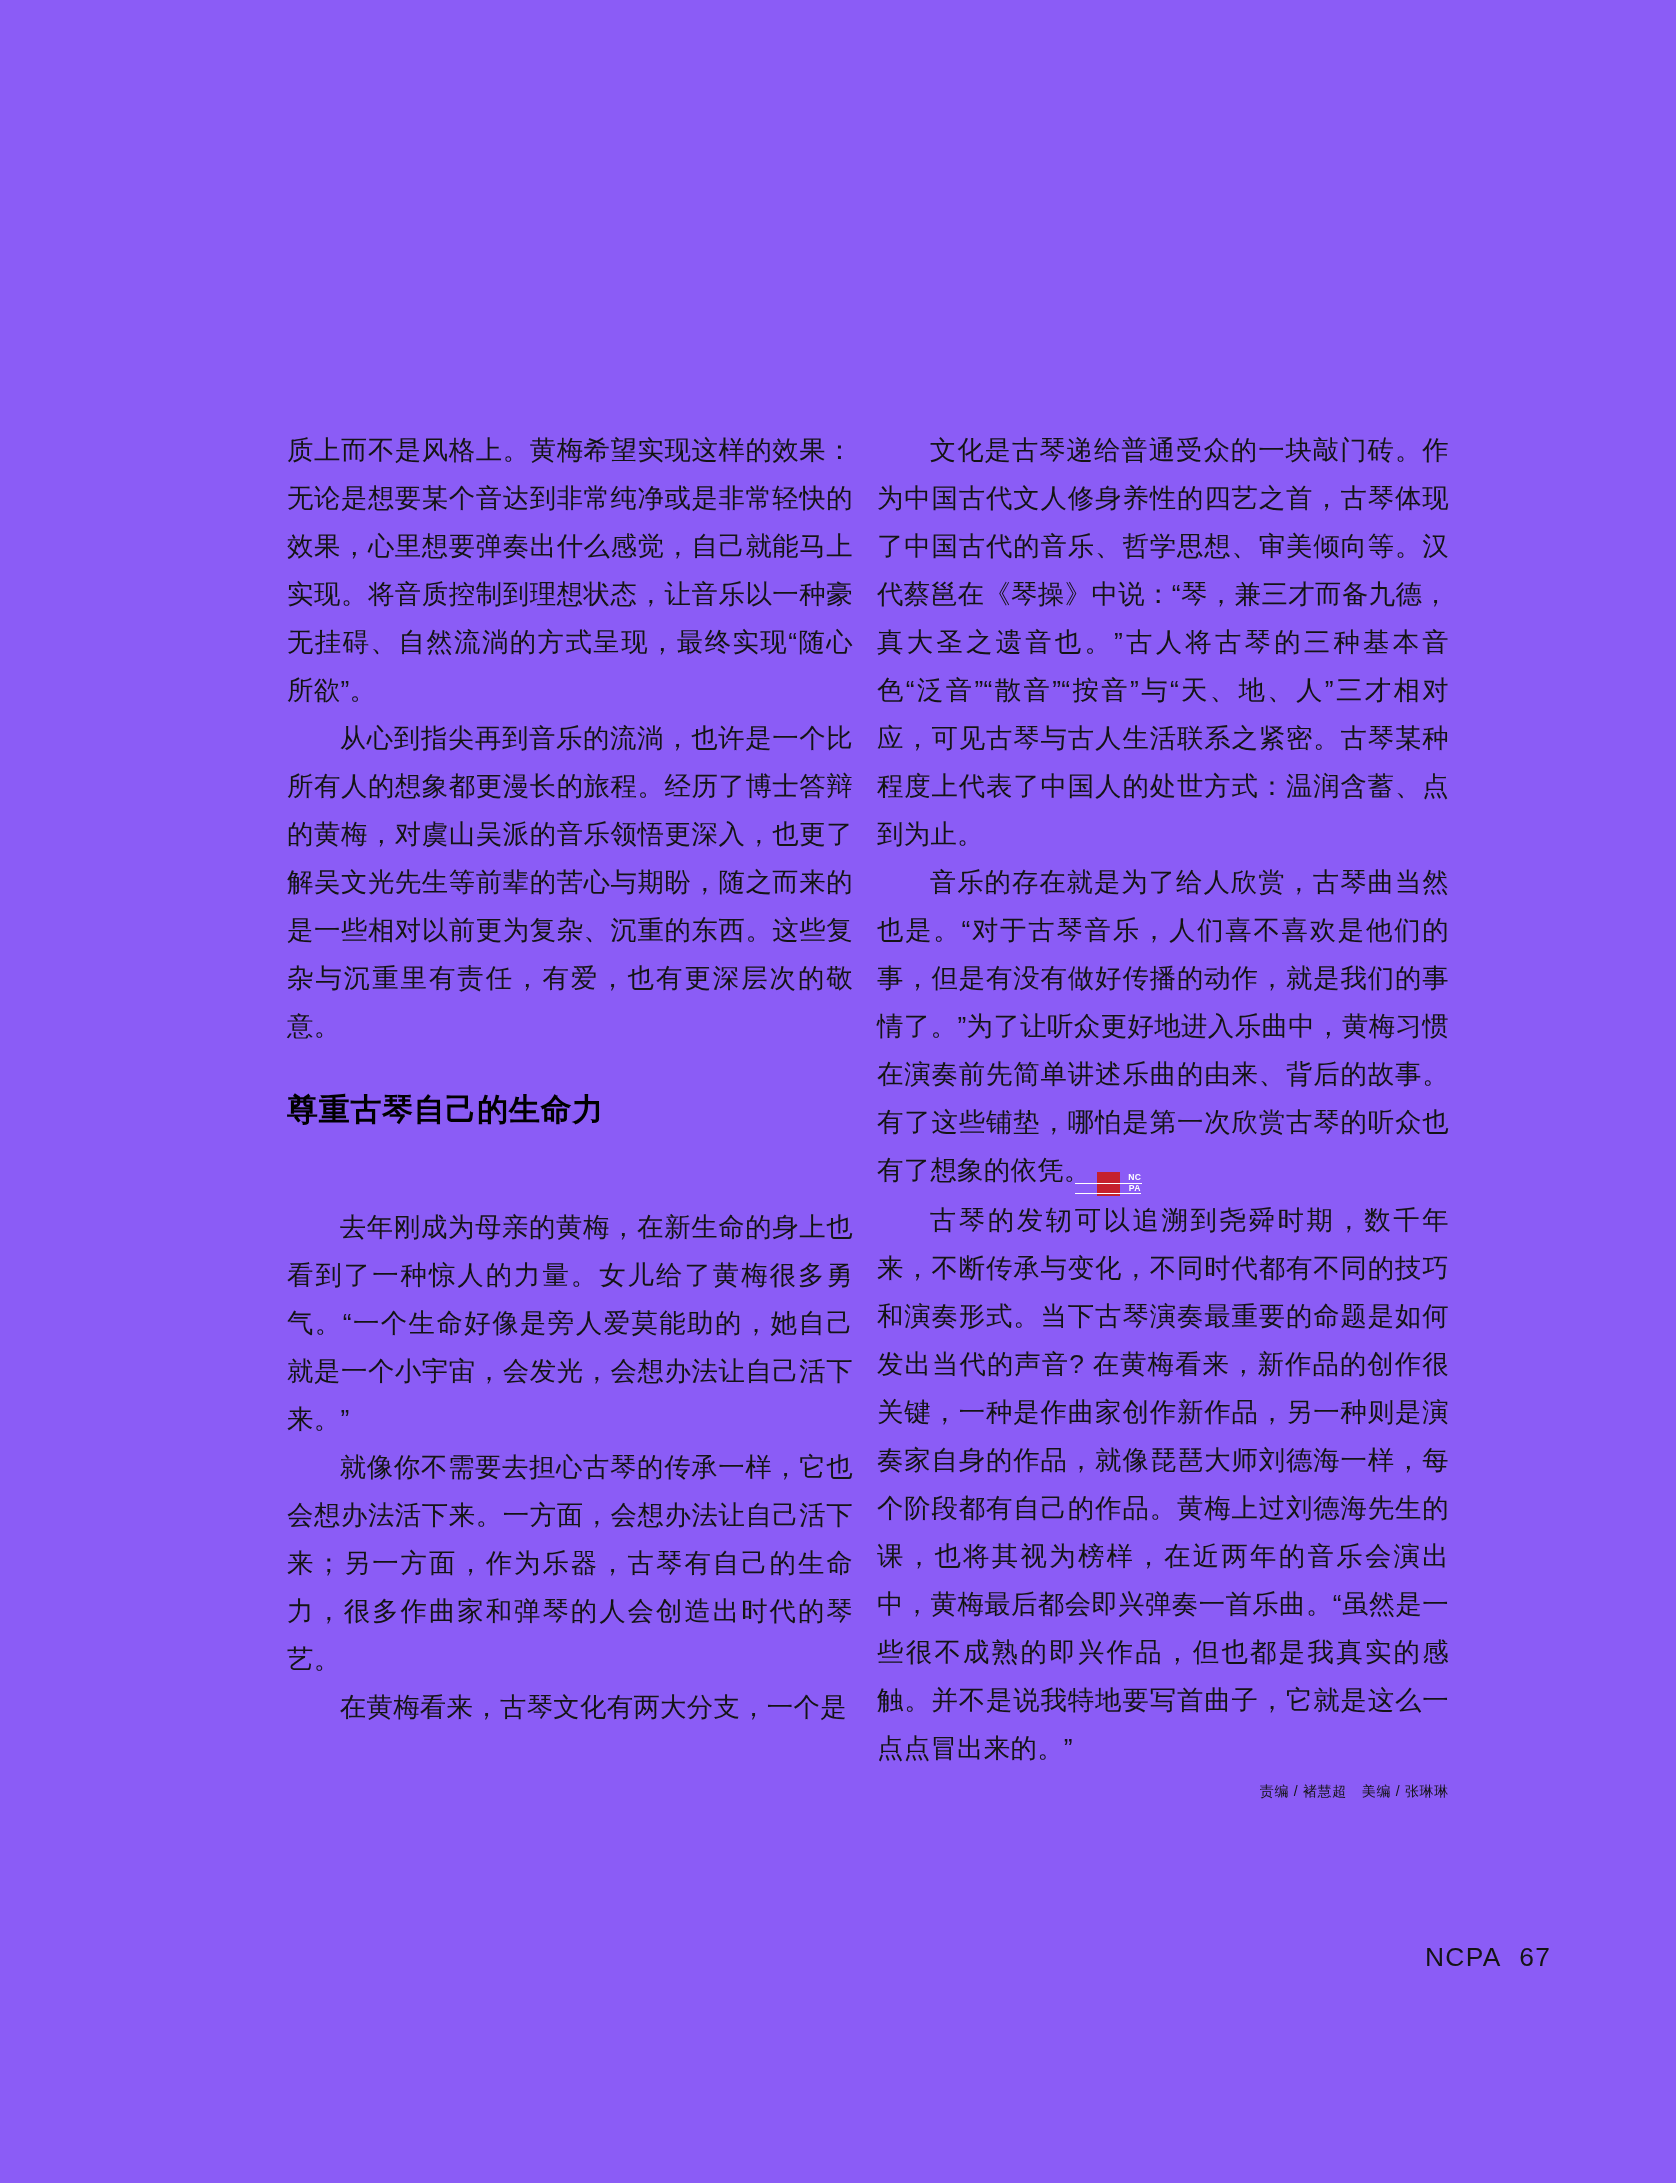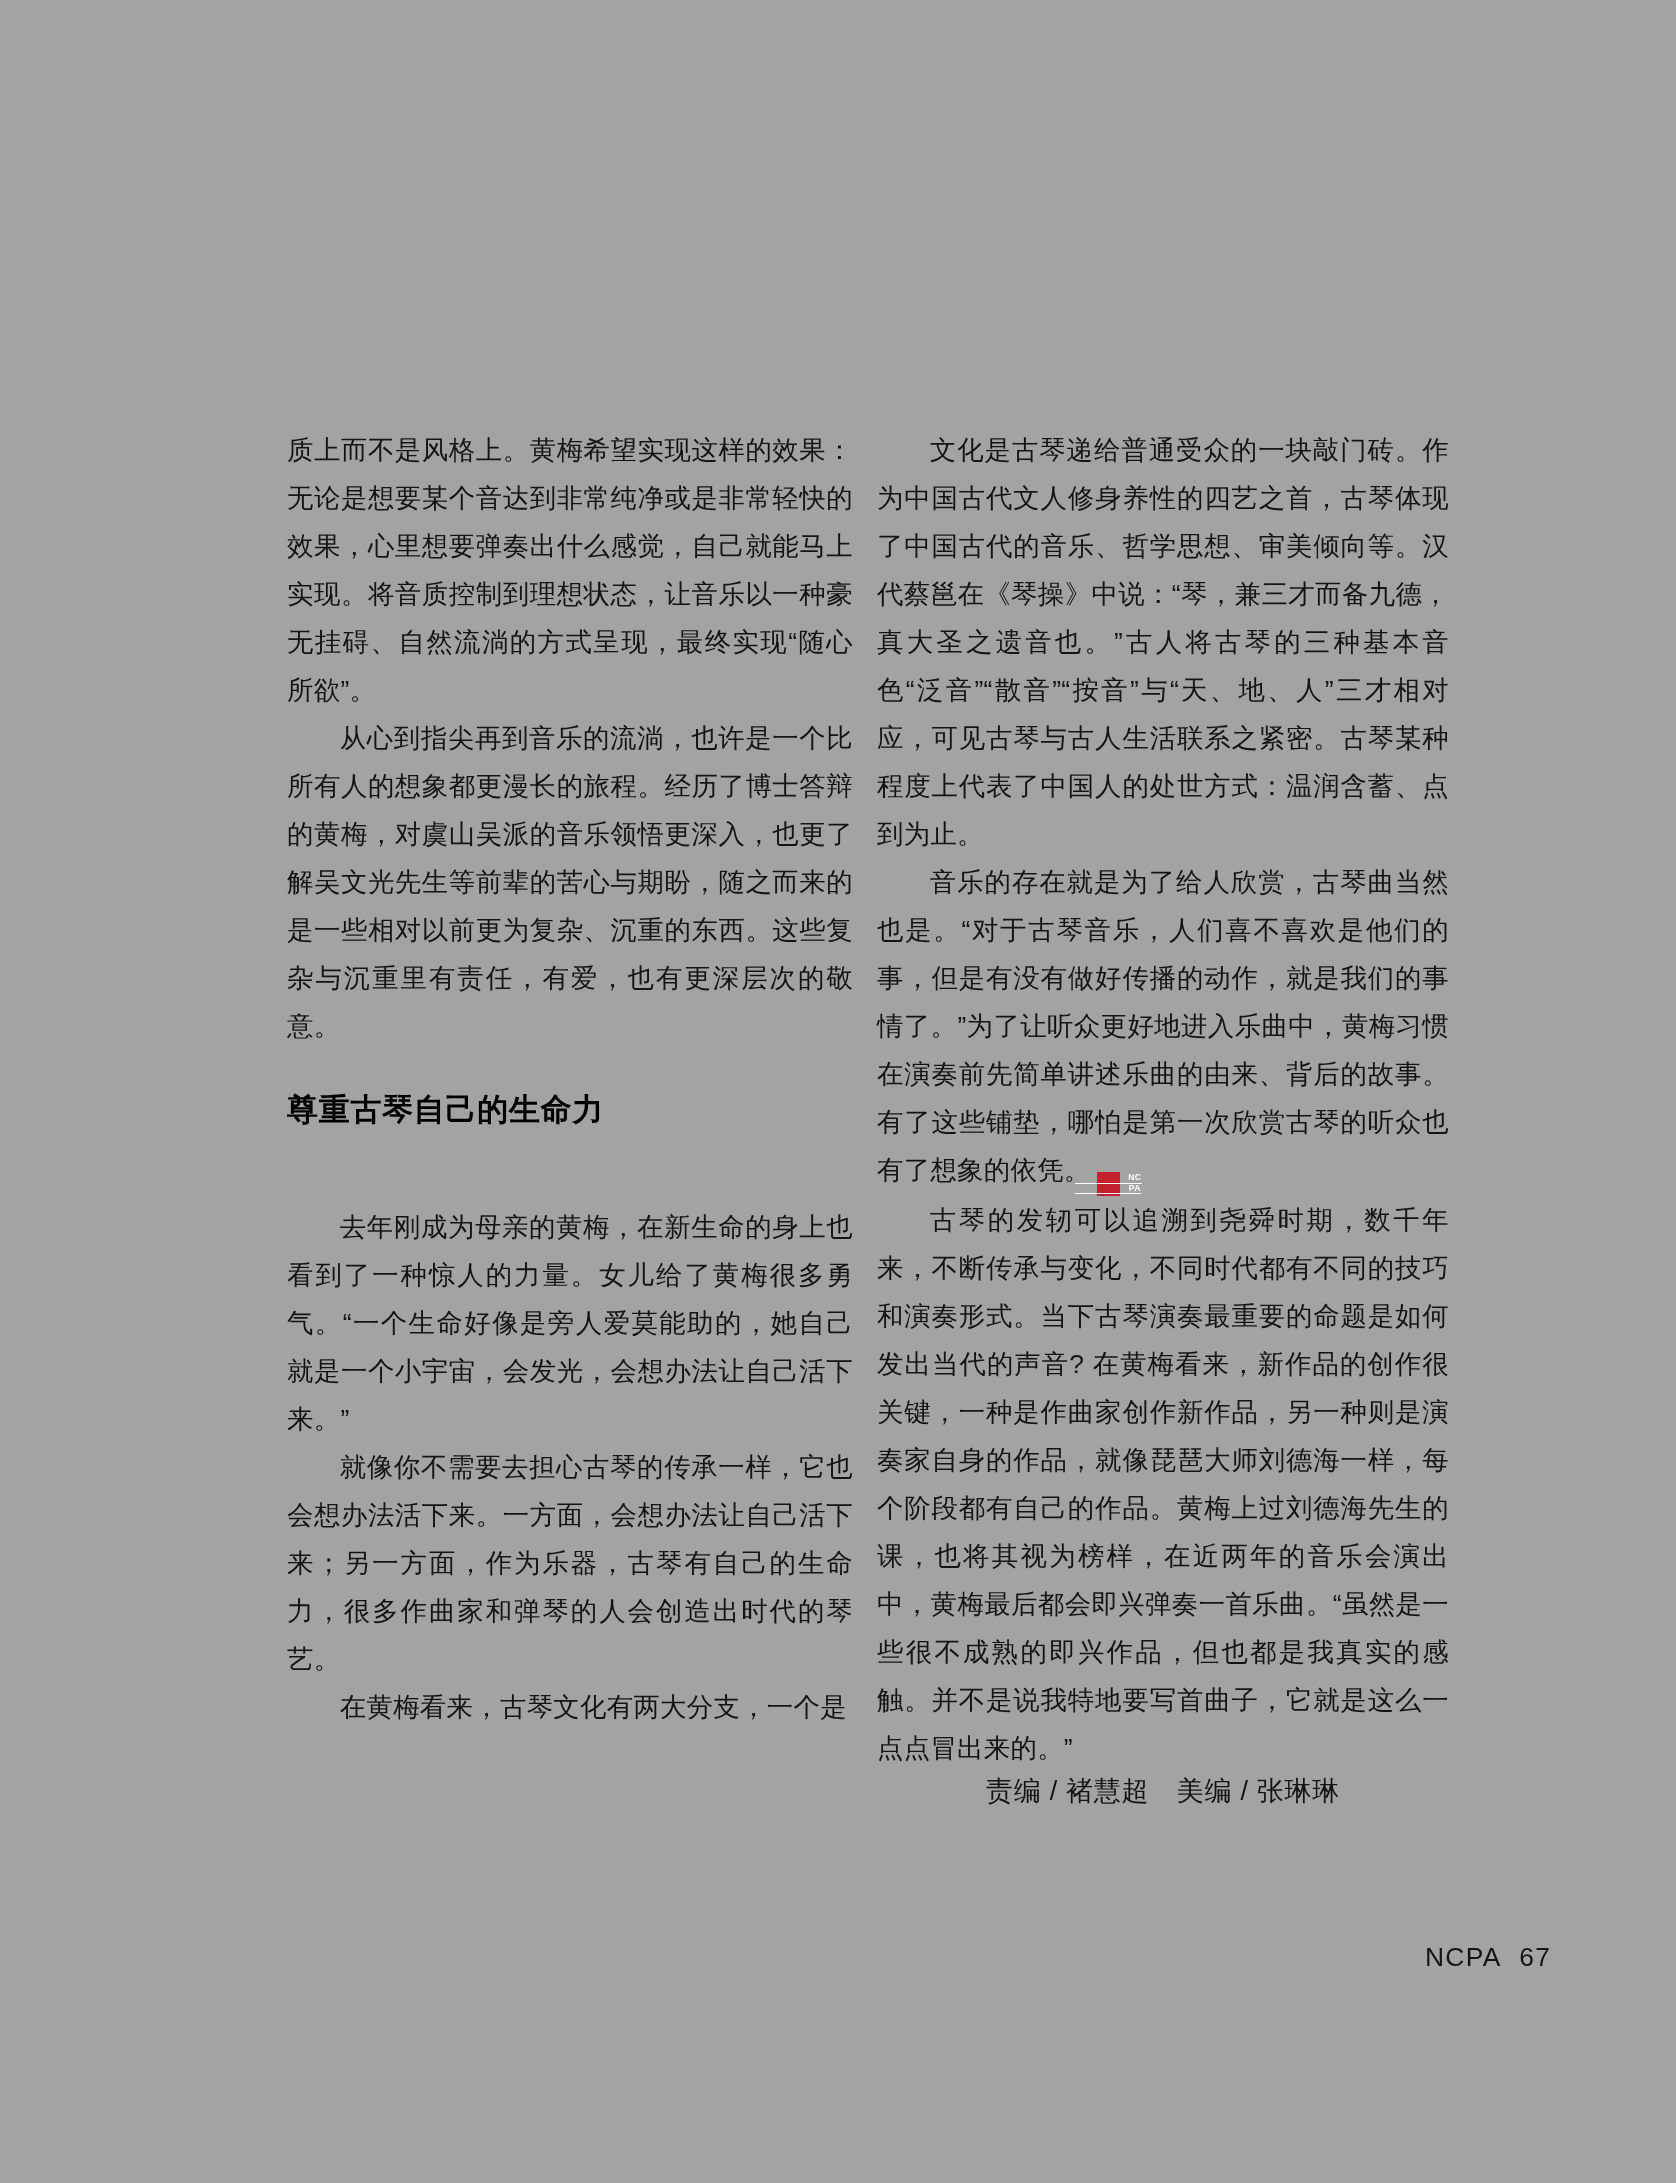--- a/index.html
+++ b/index.html
@@ -1,21 +1,21 @@
 <!DOCTYPE html>
 <html style="font-size:10.6px"><head>
 <meta charset="utf-8">
 <style>
   html, body { margin: 0; padding: 0; background: #e8e8e8; }
   .page {
     position: relative;
     width: 1676px;
     height: 2183px;
     margin: 0 auto;
-    background: #a3a3a3;
+    background: #8b5cf6;
     overflow: hidden;
     font-family: "Liberation Sans", sans-serif;
     color: #111111;
   }
   .column {
     position: absolute;
     top: 426px;
     font-size: 26.4px;
     line-height: 48px;
     text-align: justify;
@@ -53,22 +53,22 @@
     color: #ffffff;
     font-size: 8.6px;
     font-weight: 700;
     line-height: 9.2px;
     letter-spacing: 0.3px;
     border-bottom: 1.3px solid #ffffff;
     padding: 0 0.7px;
   }
   .credits {
     margin-top: 5.3px;
-    text-align: center;
-    font-size: 27px;
+    text-align: right;
+    font-size: 14px;
     line-height: 29px;
     letter-spacing: 0.7px;
     color: #141414;
     text-indent: 0;
   }
   .page-number {
     position: absolute;
     left: 1425px;
     top: 1942px;
     font-size: 26.4px;

